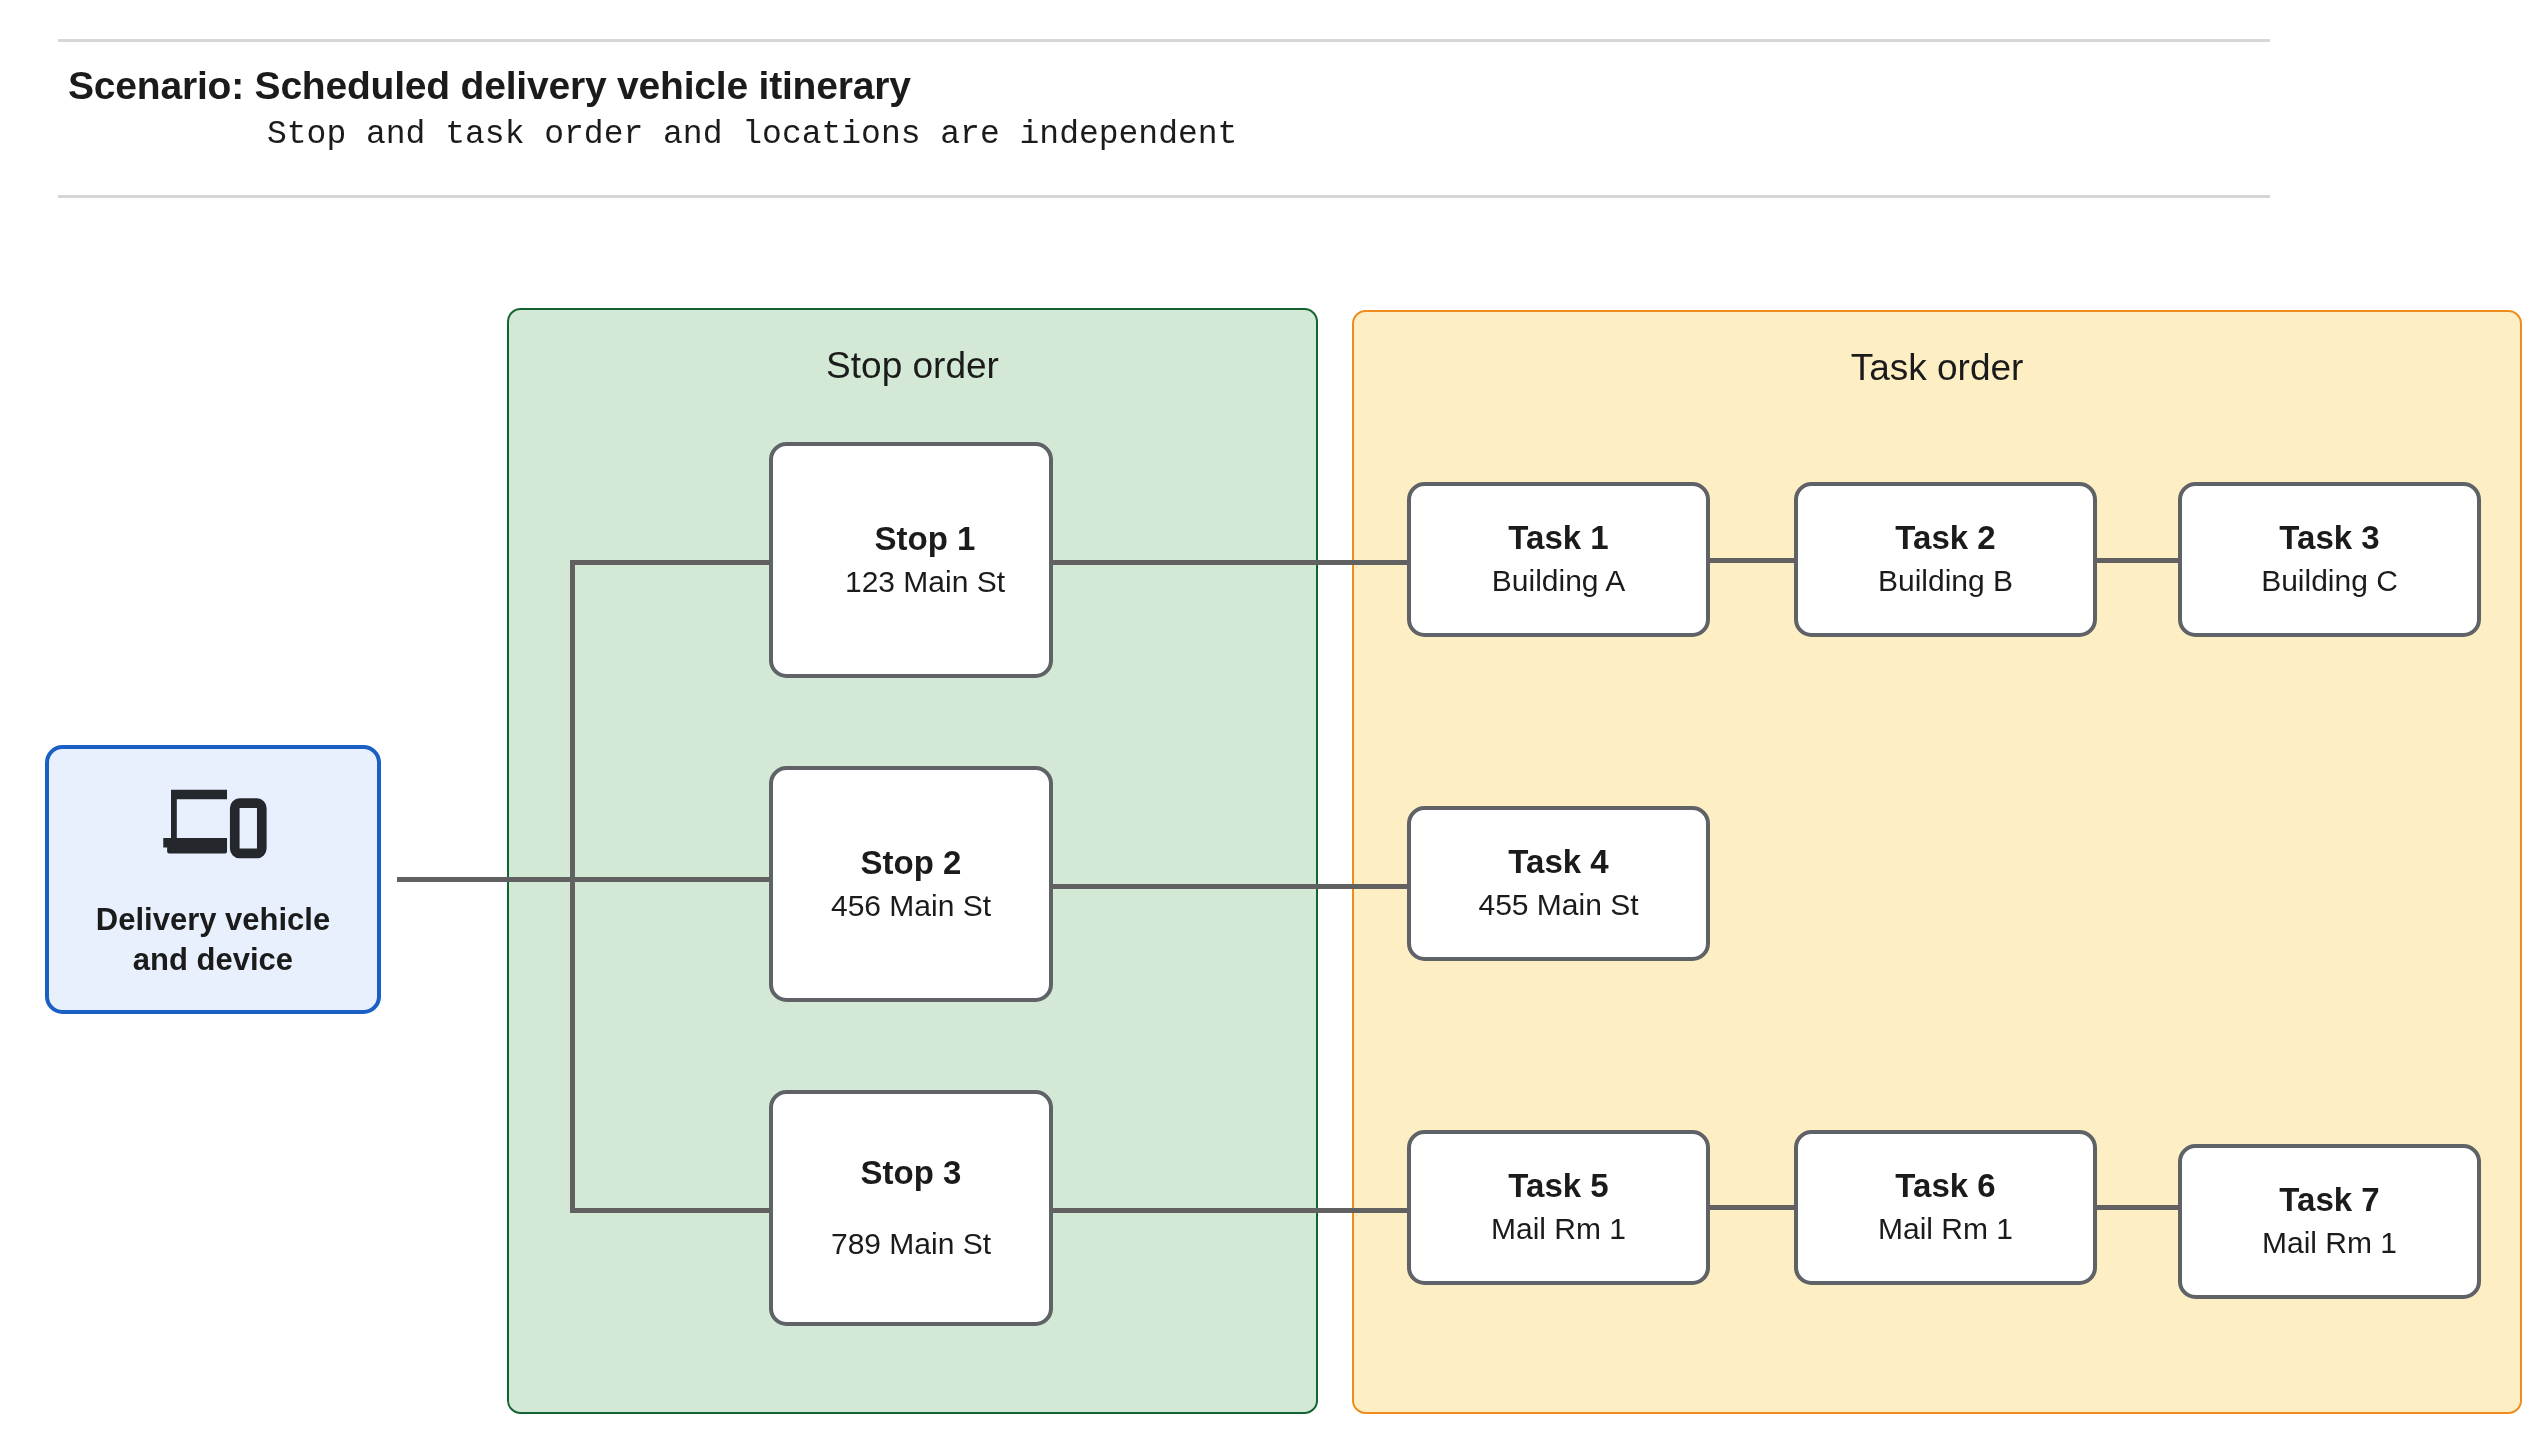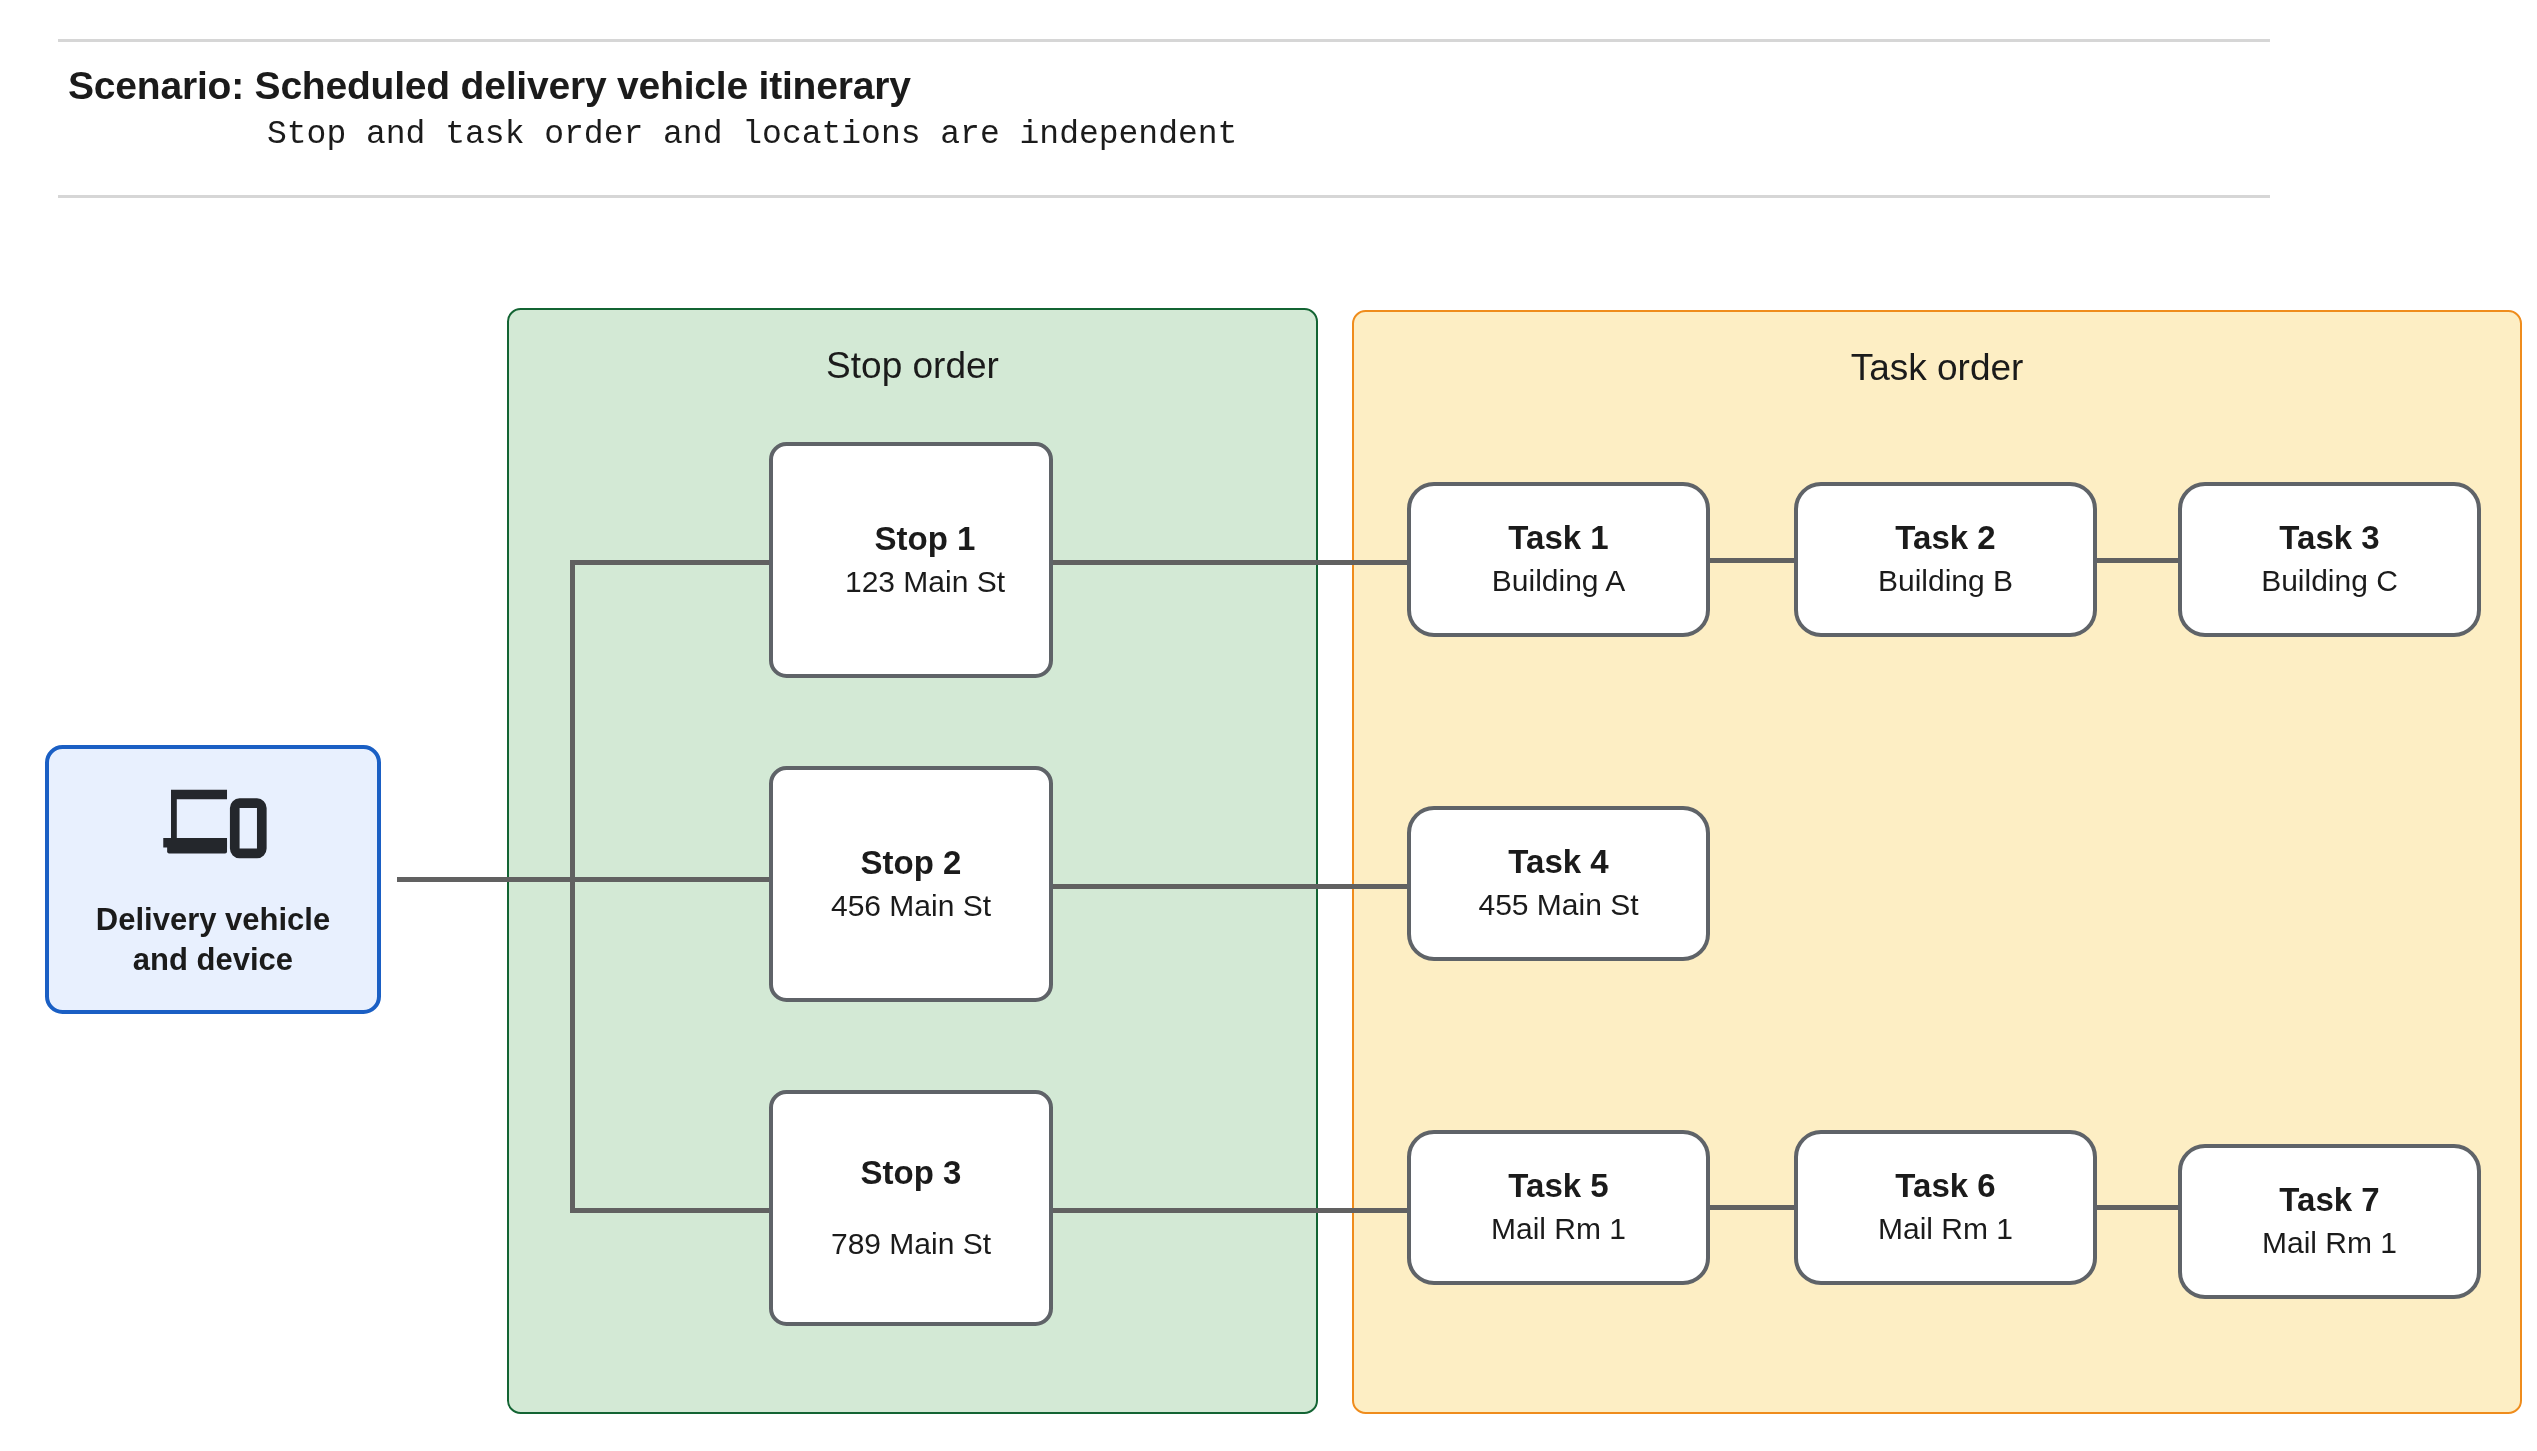--- a/index.html
+++ b/index.html
@@ -119,21 +119,21 @@
     line-height: 1.15;
     margin-top: 6.8px;
     color: #1b1b1b;
   }
 
   .stop-node { width: 284px; height: 236px; left: 747px; }
   #stop-1 { top: 442px; padding-left: 28px; }
   #stop-2 { top: 766px; }
   #stop-3 { top: 1090px; gap: 28px; }
 
-  .task-node { height: 155px; border-radius: 27px; }
+  .task-node { height: 155px; }
   .task-wide { width: 303px; }
   #task-1 { left: 1385px; top: 482px; }
   #task-2 { left: 1772px; top: 482px; }
   #task-3 { left: 2156px; top: 482px; }
   #task-4 { left: 1385px; top: 806px; }
   #task-5 { left: 1385px; top: 1130px; }
   #task-6 { left: 1772px; top: 1130px; }
   #task-7 { left: 2156px; top: 1144px; }
 
   

